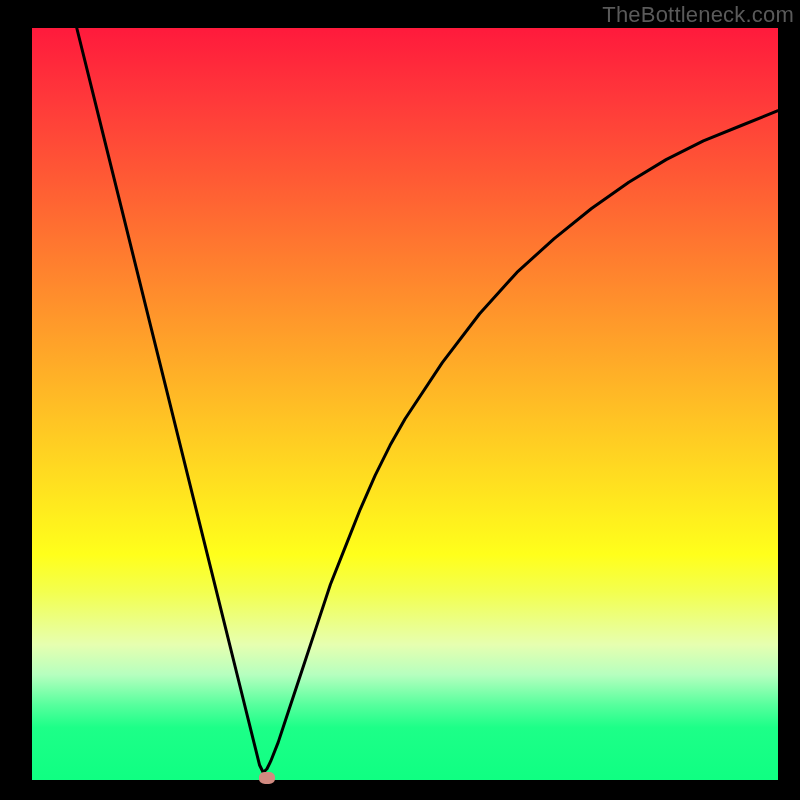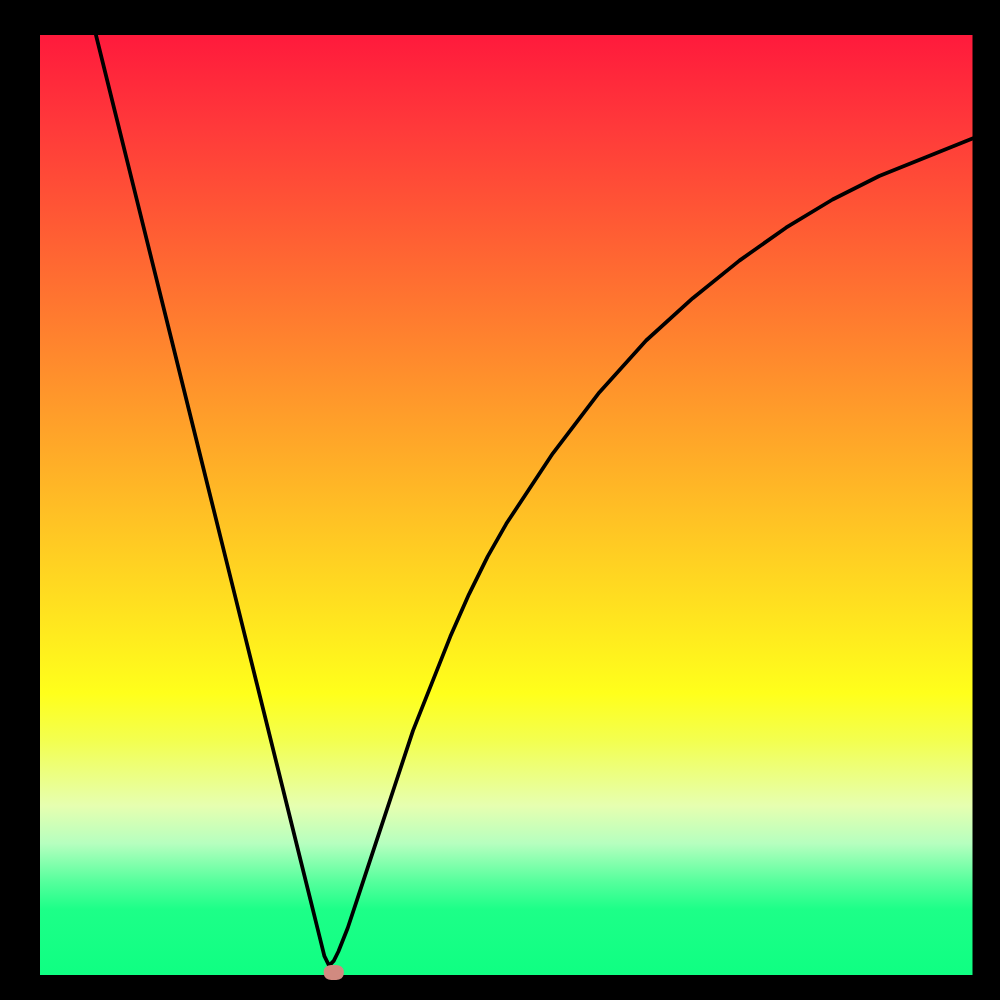--- a/index.html
+++ b/index.html
@@ -68,14 +68,15 @@
 
 <div class="outer">
 
   <div class="plot-area" id="plot-area" style="left: 32px; top: 28px; width: 746px; height: 752px;">
     <svg class="curve-svg" id="curve-svg" viewBox="0 0 746 752" preserveAspectRatio="none">
         <path d="M44.76 0.00 L59.68 60.16 L74.60 120.32 L89.52 180.48 L104.44 240.64 L119.36 300.80 L134.28 360.96 L149.20 421.12 L164.12 481.28 L179.04 541.44 L193.96 601.60 L208.88 661.76 L216.34 691.84 L223.80 721.92 L227.53 736.96 L231.26 744.48 L234.99 740.72 L238.72 733.20 L246.18 714.40 L253.64 691.84 L268.56 646.72 L283.48 601.60 L298.40 556.48 L313.32 518.88 L328.24 481.28 L343.16 447.44 L358.08 417.36 L373.00 391.04 L410.30 334.64 L447.60 285.76 L484.90 244.40 L522.20 210.56 L559.50 180.48 L596.80 154.16 L634.10 131.60 L671.40 112.80 L708.70 97.76 L746.00 82.72" fill="none" stroke="#000000" stroke-width="3" stroke-linejoin="round" stroke-linecap="round"></path>
       </svg>
     <div class="marker" id="marker" style="left: 234.99px; top: 750.496px; background: rgb(209, 138, 128);"></div>
   </div>
 
+  <div class="watermark">TheBottleneck.com</div>
 
 </div>
 
 </body></html>

